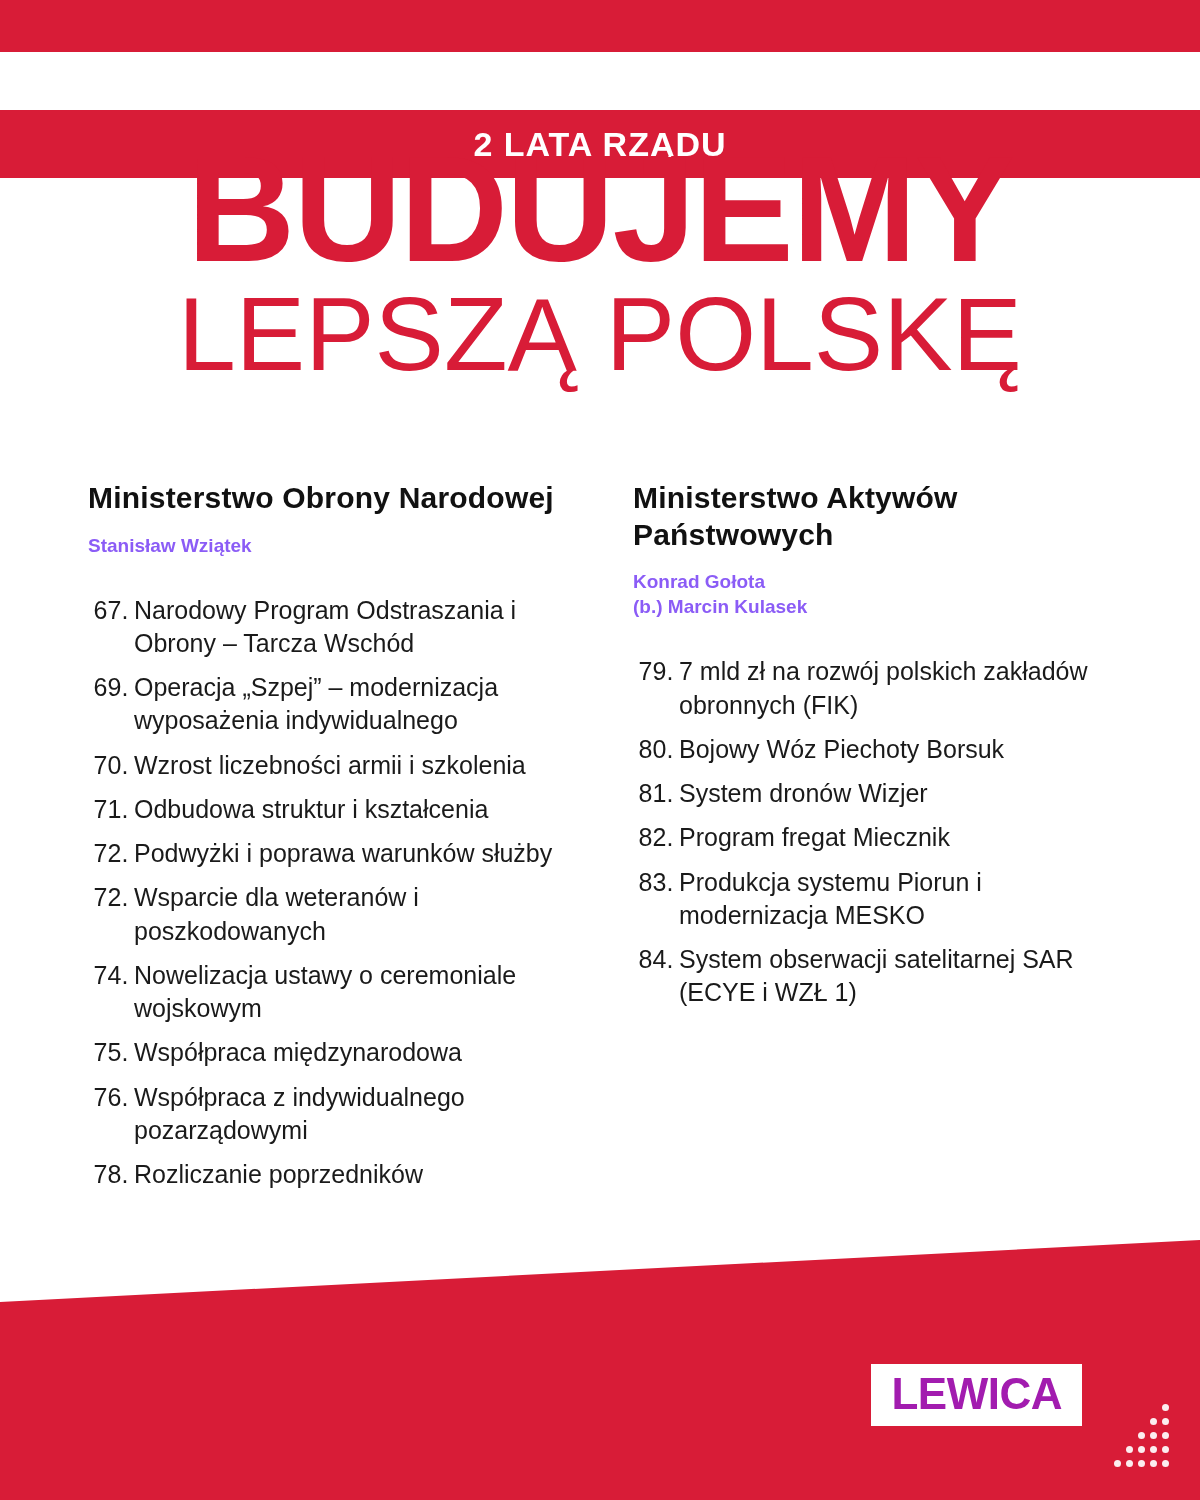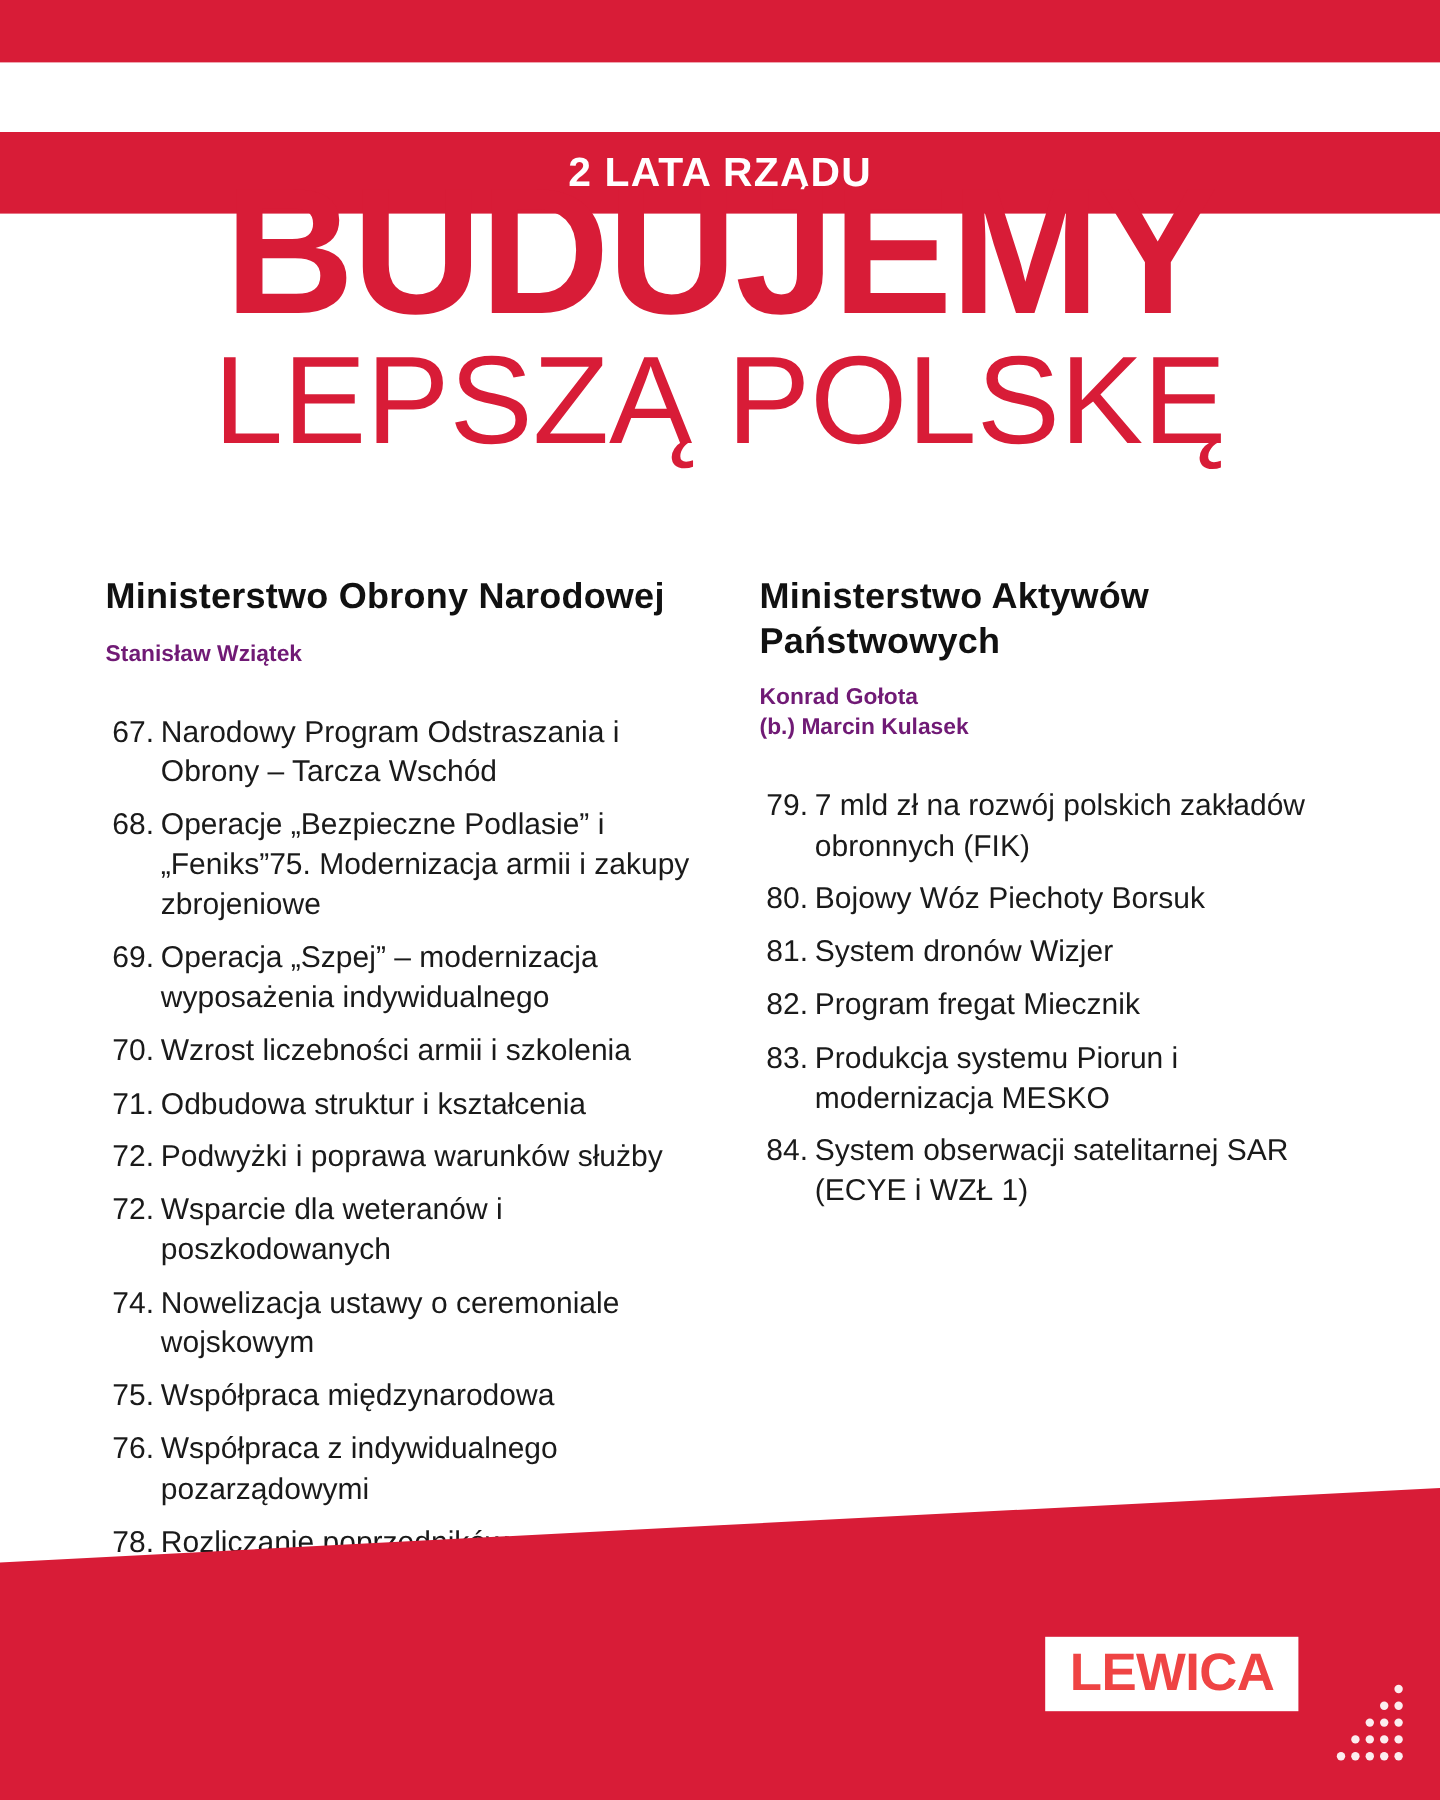--- a/index.html
+++ b/index.html
@@ -75,21 +75,21 @@
 
   .ministry {
     color:#111111;
     font-weight:bold;
     font-size:30px;
     line-height:1.22;
     letter-spacing:0.2px;
   }
   .person-block { margin-top:16px; }
   .person {
-    color:#701a75;
+    color:#8b5cf6;
     font-weight:bold;
     font-size:19px;
     line-height:1.32;
   }
 
   .items { margin-top:36px; }
   .item {
     display:flex;
     color:#1a1a1a;
     font-size:25px;
@@ -112,21 +112,21 @@
     background:#d81c37;
     clip-path:polygon(0 62px, 1200px 0px, 1200px 260px, 0 260px);
   }
   .logo-box {
     position:absolute;
     right:118px; bottom:74px;
     background:#ffffff;
     padding:8px 20px 10px 20px;
   }
   .logo-text {
-    color:#ef4444;
+    color:#a21caf;
     font-weight:bold;
     font-size:44px;
     letter-spacing:-0.5px;
     line-height:1;
   }
   
   .dots {
     position:absolute; right:22px; bottom:18px;
     width:64px; height:78px;
   }
@@ -156,24 +156,20 @@
 
     <div class="col">
       <div class="ministry">Ministerstwo Obrony Narodowej</div>
       <div class="person-block">
         <div class="person">Stanisław Wziątek</div>
       </div>
       <div class="items">
         <div class="item">
           <span class="num">67.</span>
           <span class="txt">Narodowy Program Odstraszania i Obrony – Tarcza Wschód</span>
-        </div>
-        <div class="item">
-          <span class="num">68.</span>
-          <span class="txt">Operacje „Bezpieczne Podlasie” i „Feniks”75. Modernizacja armii i zakupy zbrojeniowe</span>
         </div>
         <div class="item">
           <span class="num">69.</span>
           <span class="txt">Operacja „Szpej” – modernizacja wyposażenia indywidualnego</span>
         </div>
         <div class="item">
           <span class="num">70.</span>
           <span class="txt">Wzrost liczebności armii i szkolenia</span>
         </div>
         <div class="item">

